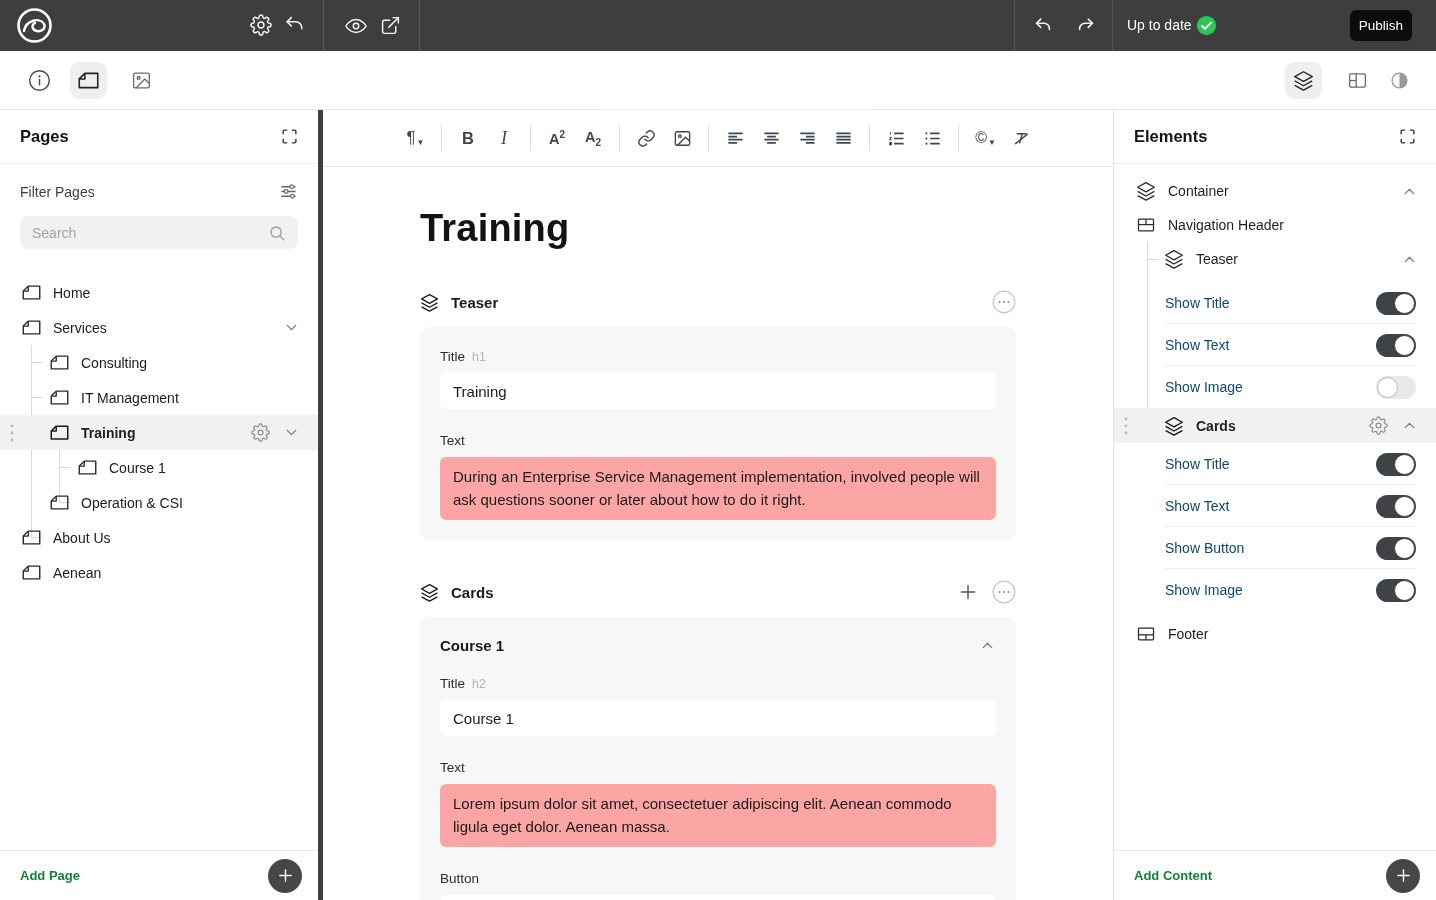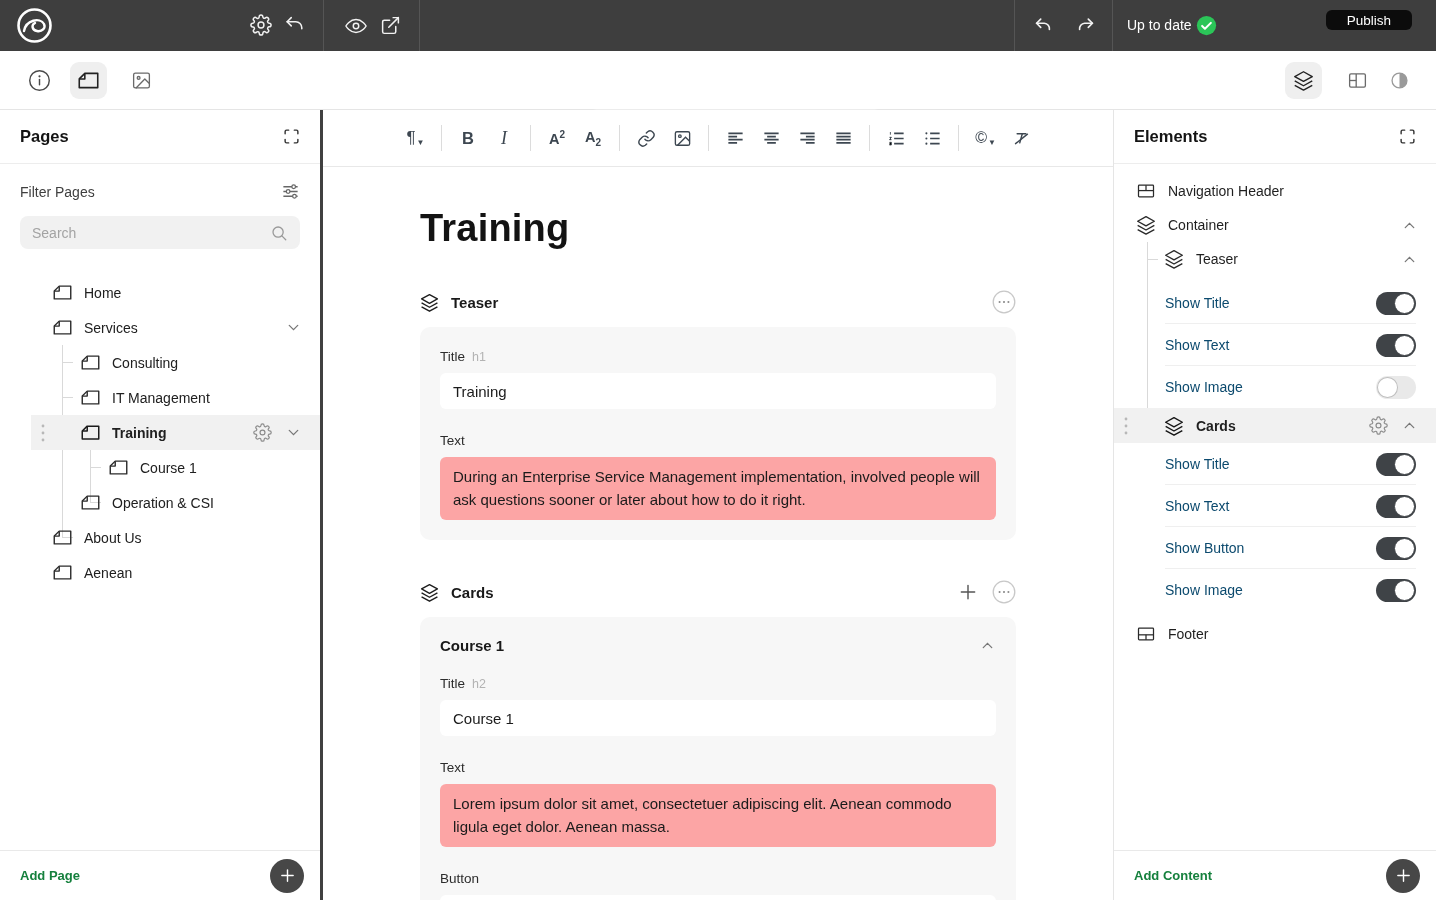--- a/index.html
+++ b/index.html
@@ -7,60 +7,60 @@
               font-family:"Liberation Sans", sans-serif; color:#1d1d1d; }
   svg { display:block; }
 
   
   .topbar { position:absolute; left:0; top:0; width:1436px; height:51px; background:#3e3e3e; }
   .tb-sep { position:absolute; top:0; width:1px; height:51px; background:#555; }
   .tb-ico { position:absolute; cursor:pointer; color:#f2f2f2; }
   .logo { position:absolute; left:16px; top:7px; width:37px; height:37px; }
   .status { position:absolute; left:1127px; top:0; height:42px; line-height:51px;
             color:#fff; font-size:14px; }
-  .publish { position:absolute; right:24px; top:10px; height:20px; padding:0 21px;
+  .publish { position:absolute; right:24px; top:10px; height:31px; padding:0 9px;
              background:#0c0c0c; color:#fff; border:none; border-radius:6px;
              font-size:13.5px; font-family:inherit; cursor:pointer; }
 
   
   .subbar { position:absolute; left:0; top:51px; width:1436px; height:59px;
             background:#fff; border-bottom:1px solid #e5e5e5; }
   .sq-btn { position:absolute; top:11px; width:37px; height:37px; border-radius:9px;
             display:flex; align-items:center; justify-content:center; cursor:pointer; }
   .sq-btn.active { background:#efefef; }
   .segments { position:absolute; left:588px; top:58px; height:44px; background:#ececec;
               border-radius:9px; display:flex; align-items:center; padding:4px; }
   .segment { height:36px; line-height:36px; padding:0 21px; font-size:14px;
              color:#9a9a9a; cursor:pointer; border-radius:7px; white-space:nowrap; }
   .segment.active { background:#fff; color:#111; font-weight:700;
                     box-shadow:0 1px 3px rgba(0,0,0,.10); }
 
   
   .sidepanel { position:absolute; top:110px; bottom:0; width:323px; background:#fff; }
-  .sp-left  { left:0; border-right:3px solid #404040; }
+  .sp-left  { left:0; border-right:5px solid #404040; }
   .sp-right { left:1113px; border-left:1px solid #e5e5e5; width:323px; }
   .sp-header { height:54px; display:flex; align-items:center; justify-content:space-between;
                padding:0 20px; border-bottom:1px solid #ededed; }
   .sp-title { font-size:16.5px; font-weight:700; color:#141414; }
   .filter-row { margin:18px 20px 0; display:flex; align-items:center; justify-content:space-between; }
   .filter-label { font-size:14px; color:#3f3f3f; }
   .search { margin:15px 20px 0; height:33px; background:#f1f1f1; border-radius:8px;
             display:flex; align-items:center; padding:0 12px; }
   .search input { flex:1; border:none; background:transparent; outline:none;
                   font-size:14px; font-family:inherit; color:#333; }
   .search input::placeholder { color:#a3a3a3; }
   .addbar { position:absolute; left:0; right:0; bottom:0; height:50px;
             border-top:1px solid #e9e9e9; display:flex; align-items:center;
             justify-content:space-between; padding:0 16px 0 20px; background:#fff; }
   .addbar-label { font-size:13px; font-weight:700; color:#15803d; }
   .add-circle { width:34px; height:34px; border-radius:50%; background:#474747;
                 display:flex; align-items:center; justify-content:center; cursor:pointer; }
 
   
-  .tree { position:relative; margin-top:26px;margin-left:31px; }
+  .tree { position:relative; margin-top:26px; }
   .trow { position:relative; height:35px; display:flex; align-items:center; cursor:pointer; }
   .trow .lbl { font-size:14px; color:#202020; margin-left:12px; white-space:nowrap; }
   .trow.sel { background:#f1f1f1; }
   .trow.sel .lbl { font-weight:700; }
   .ind0 { padding-left:22px; } .ind1 { padding-left:50px; } .ind2 { padding-left:78px; }
   .row-right { position:absolute; right:18px; display:flex; align-items:center; gap:13px; }
   .tline { position:absolute; background:#d9d9d9; }
   .dots { position:absolute; left:8px; }
 
   .etree { position:relative; }
@@ -549,40 +549,40 @@
     </span>
   </div>
 
   <div class="etree" style="margin-top:10px;">
 
     <div class="tline" style="left:33px; top:68px; width:1px; height:194px;"></div>
     <div class="tline" style="left:33px; top:85px; width:11px; height:1px;"></div>
     <div class="tline" style="left:33px; top:261px; width:11px; height:1px;"></div>
 
     <div class="erow" style="padding-left:22px;">
+      <svg viewBox="0 0 24 24" width="20" height="20" fill="none" stroke="#2a2a2a" stroke-width="1.6" stroke-linejoin="round">
+        <path d="M12 2 22 7.5 12 13 2 7.5Z"></path>
+          <path d="M2 12.5 12 18l10-5.5"></path>
+          <path d="M2 17.5 12 23l10-5.5"></path>
+      </svg>
+      <span class="lbl">Container</span>
+      <span class="row-right">
+        <svg viewBox="0 0 24 24" width="17" height="17" fill="none" stroke="#777" stroke-width="1.8" stroke-linecap="round">
+            <path d="M6 15l6-6 6 6"></path>
+          </svg>
+      </span>
+    </div>
+
+    <div class="erow" style="padding-left:22px;">
       <svg viewBox="0 0 24 24" width="20" height="20" fill="none" stroke="#2a2a2a" stroke-width="1.5">
         <rect x="3" y="5" width="18" height="14" rx="1"></rect>
           <path d="M3 11.5h18"></path>
           <path d="M12 5v6.5"></path>
       </svg>
       <span class="lbl">Navigation Header</span>
-    </div>
-
-    <div class="erow" style="padding-left:22px;">
-      <svg viewBox="0 0 24 24" width="20" height="20" fill="none" stroke="#2a2a2a" stroke-width="1.6" stroke-linejoin="round">
-        <path d="M12 2 22 7.5 12 13 2 7.5Z"></path>
-          <path d="M2 12.5 12 18l10-5.5"></path>
-          <path d="M2 17.5 12 23l10-5.5"></path>
-      </svg>
-      <span class="lbl">Container</span>
-      <span class="row-right">
-        <svg viewBox="0 0 24 24" width="17" height="17" fill="none" stroke="#777" stroke-width="1.8" stroke-linecap="round">
-            <path d="M6 15l6-6 6 6"></path>
-          </svg>
-      </span>
     </div>
 
     <div class="erow" style="padding-left:50px;">
       <svg viewBox="0 0 24 24" width="20" height="20" fill="none" stroke="#2a2a2a" stroke-width="1.6" stroke-linejoin="round">
         <path d="M12 2 22 7.5 12 13 2 7.5Z"></path>
           <path d="M2 12.5 12 18l10-5.5"></path>
           <path d="M2 17.5 12 23l10-5.5"></path>
       </svg>
       <span class="lbl">Teaser</span>
       <span class="row-right">

